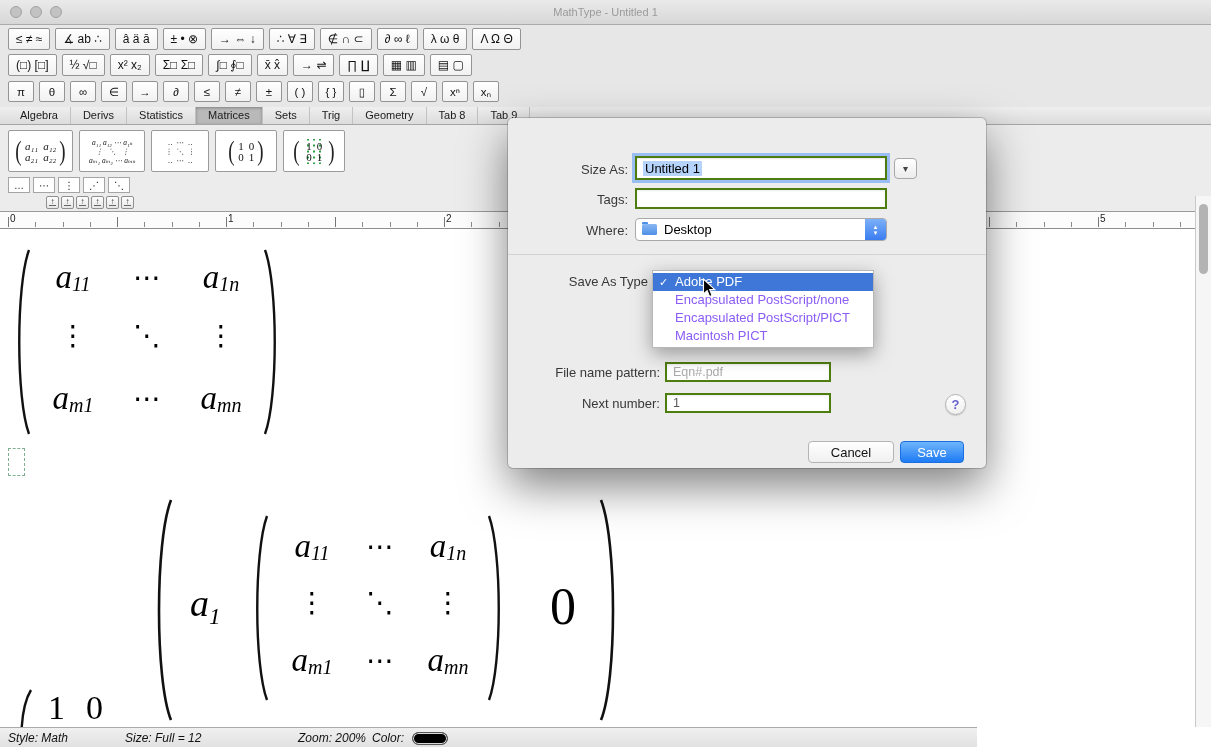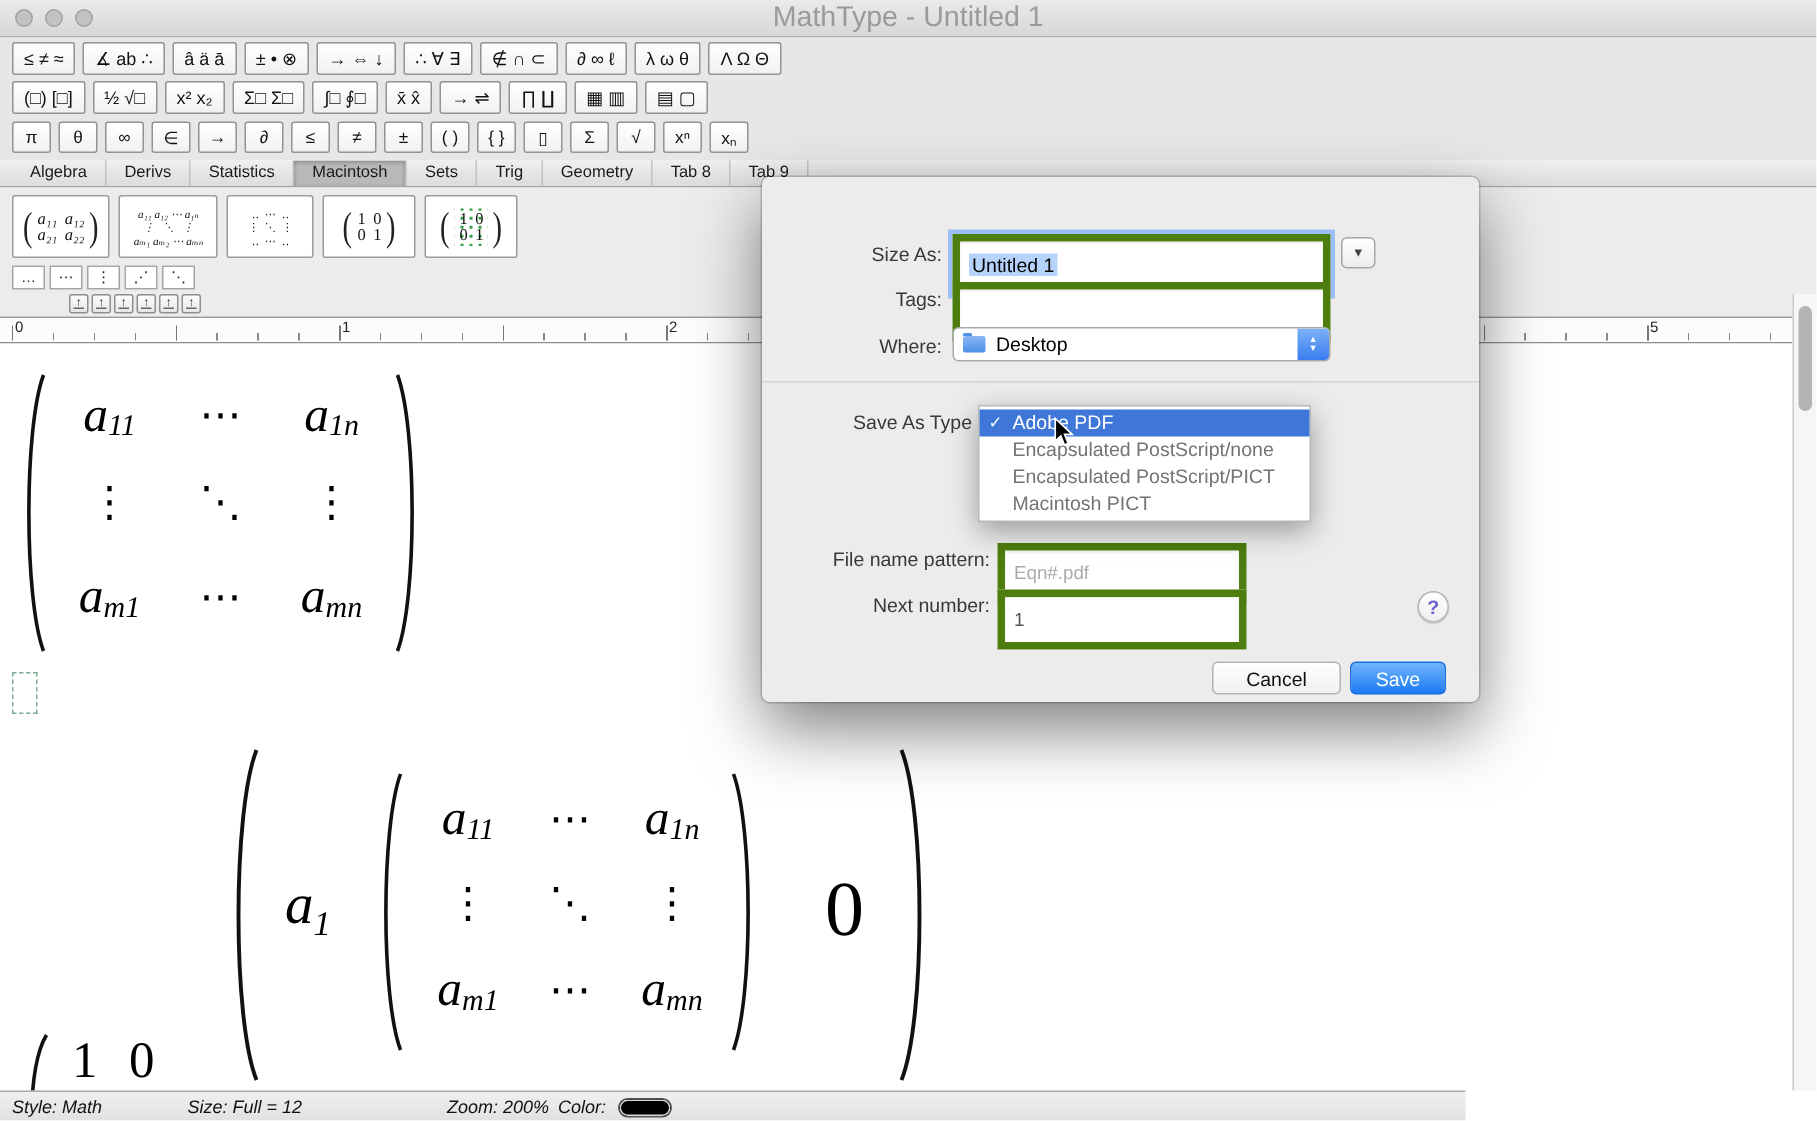--- a/index.html
+++ b/index.html
@@ -5,21 +5,21 @@
   * { box-sizing: border-box; margin: 0; padding: 0; }
   html,body { width:1211px; height:747px; overflow:hidden; }
   body { position:relative; background:#fff; font-family:"Liberation Sans","DejaVu Sans",sans-serif; color:#111; user-select:none; }
   .abs { position:absolute; }
 
   
   #titlebar { position:absolute; top:0; left:0; width:1211px; height:25px;
     background:linear-gradient(#eaeaea,#d7d7d7); border-bottom:1px solid #ababab; }
   .traffic { position:absolute; top:6px; width:12px; height:12px; border-radius:50%;
     background:#c2c2c2; border:1px solid #a2a2a2; }
-  #win-title { width:100%; text-align:center; line-height:24px; font-size:19px; color:#9a9a9a; }
+  #win-title { width:100%; text-align:center; line-height:24px; font-size:11px; color:#9a9a9a; }
 
   
   #toolbars { position:absolute; top:25px; left:0; width:1211px; height:82px; background:#e7e7e7; }
   .tbrow { position:absolute; left:8px; display:flex; gap:5px; }
   .tbrow1 { top:3px; } .tbrow2 { top:29px; } .tbrow3 { top:56px; }
   .tbtn { background:linear-gradient(#ffffff,#f1f1f1); border:1px solid #949494; border-radius:2px;
     height:22px; display:flex; align-items:center; justify-content:center; padding:0 7px;
     font-size:12px; color:#111; white-space:pre; }
   .tbrow3 .tbtn { height:21px; min-width:26px; padding:0 5px; font-size:11.5px; }
 
@@ -88,23 +88,23 @@
     background:linear-gradient(#f0f0f0,#e1e1e1); border-top:1px solid #a9a9a9; font-size:12px; color:#111;font-style:italic; }
   .stat { position:absolute; top:3px; }
   #color-well { position:absolute; left:412px; top:4px; width:36px; height:13px; background:#000;
     border:1px solid #555; border-radius:7px; box-shadow:inset 0 0 0 1px rgba(255,255,255,.85); }
 
   
   #dialog { position:absolute; left:508px; top:118px; width:478px; height:350px; background:#ececec;
     border-radius:5px; box-shadow:0 18px 45px rgba(0,0,0,.5), 0 0 0 1px rgba(0,0,0,.18);
     z-index:50; font-size:13px; color:#333; }
   .dlabel { position:absolute; text-align:right; color:#383838; }
-  .dfield { position:absolute; background:#fff; border:5px solid #4d7c0f;
+  .dfield { position:absolute; background:#fff; border:2px solid #4d7c0f;
     box-shadow:inset 0 1px 2px rgba(0,0,0,.08); font-size:13px; color:#000;
-    display:flex; align-items:center; padding:15px 6px; }
+    display:flex; align-items:center; padding:5px 6px; }
   #saveas-field { left:127px; top:38px; width:252px; height:24px;
     box-shadow:0 0 0 3px rgba(100,158,250,.6), inset 0 1px 2px rgba(0,0,0,.1); }
   #saveas-field .sel { background:#b5d3fb; padding:0 2px; }
   #disclosure-btn { position:absolute; left:386px; top:40px; width:23px; height:21px;
     background:linear-gradient(#fff,#ececec); border:1px solid #a8a8a8; border-radius:4px;
     font-size:10px; color:#444; display:flex; align-items:center; justify-content:center; }
   #tags-field { left:127px; top:70px; width:252px; height:21px; }
   #where-popup { position:absolute; left:127px; top:100px; width:252px; height:23px; background:#fff;
     border:1px solid #a9a9a9; border-radius:4px; display:flex; align-items:center; overflow:hidden; }
   .folder { width:15px; height:11px; background:linear-gradient(#8ab8f3,#4e8fe8); border-radius:1.5px;
@@ -112,21 +112,21 @@
   .folder::before { content:""; position:absolute; top:-2px; left:0; width:6px; height:2px;
     background:#4e8fe8; border-radius:1px 1px 0 0; }
   #where-popup .wtext { margin-left:7px; color:#000; }
   #where-stepper { position:absolute; right:0; top:0; width:21px; height:21px;
     background:linear-gradient(#7cb0f8,#3a7df0); display:flex; flex-direction:column;
     align-items:center; justify-content:center; color:#fff; font-size:7px; line-height:6px; }
   #dlg-sep { position:absolute; left:0; top:136px; width:478px; height:1px; background:#d2d2d2; }
   #type-menu { position:absolute; left:144px; top:152px; width:222px; background:#fff;
     border:1px solid #b7b7b7; box-shadow:0 6px 18px rgba(0,0,0,.35); padding:2px 0; z-index:60; }
   .mitem { height:18px; line-height:18px; padding-left:22px; position:relative; font-size:13px;
-    color:#737373; white-space:nowrap; }
+    color:#8b5cf6; white-space:nowrap; }
   .mitem.selected { background:#3e77d8; color:#fff; }
   .mcheck { position:absolute; left:6px; font-size:11px; }
   #pattern-field { left:157px; top:244px; width:166px; height:20px; font-size:12.5px; color:#ababab; }
   #next-field { left:157px; top:275px; width:166px; height:20px; font-size:12.5px; color:#555; }
   #help-btn { position:absolute; left:437px; top:276px; width:21px; height:21px; border-radius:50%;
     background:linear-gradient(#fff,#efefef); border:1px solid #b3b3b3;
     box-shadow:0 1px 1px rgba(0,0,0,.15); color:#6a5fd0; font-weight:bold; font-size:13px;
     display:flex; align-items:center; justify-content:center; }
   .dbtn { position:absolute; top:323px; height:22px; border-radius:4px; font-size:13px;
     display:flex; align-items:center; justify-content:center; }
@@ -190,21 +190,21 @@
       <button class="tbtn">√</button>
       <button class="tbtn">xⁿ</button>
       <button class="tbtn">xₙ</button>
     </div>
 </div>
 
 <div id="tabbar">
   <span class="tab">Algebra</span>
   <span class="tab">Derivs</span>
   <span class="tab">Statistics</span>
-  <span class="tab selected">Macintosh</span>
+  <span class="tab selected">Matrices</span>
   <span class="tab">Sets</span>
   <span class="tab">Trig</span>
   <span class="tab">Geometry</span>
   <span class="tab">Tab 8</span>
   <span class="tab">Tab 9</span>
 </div>
 
 <div id="palette">
   <div id="pal-large">
     <div class="pbtn">

